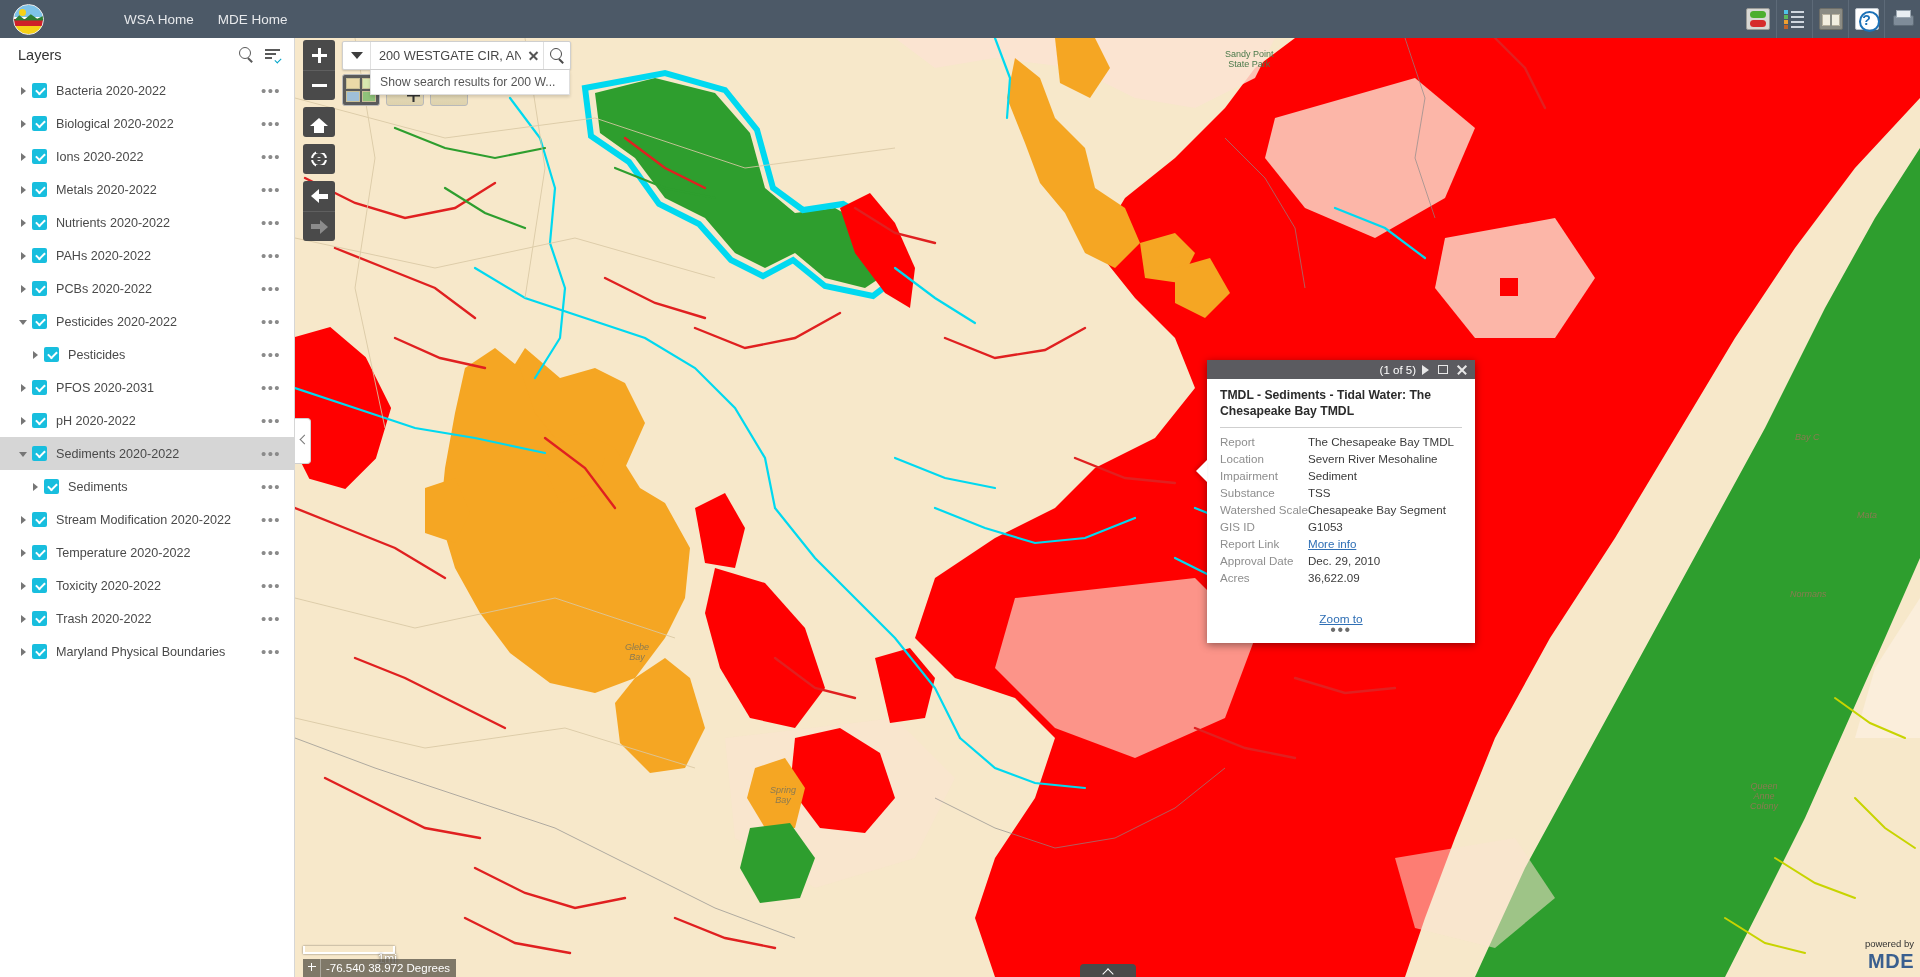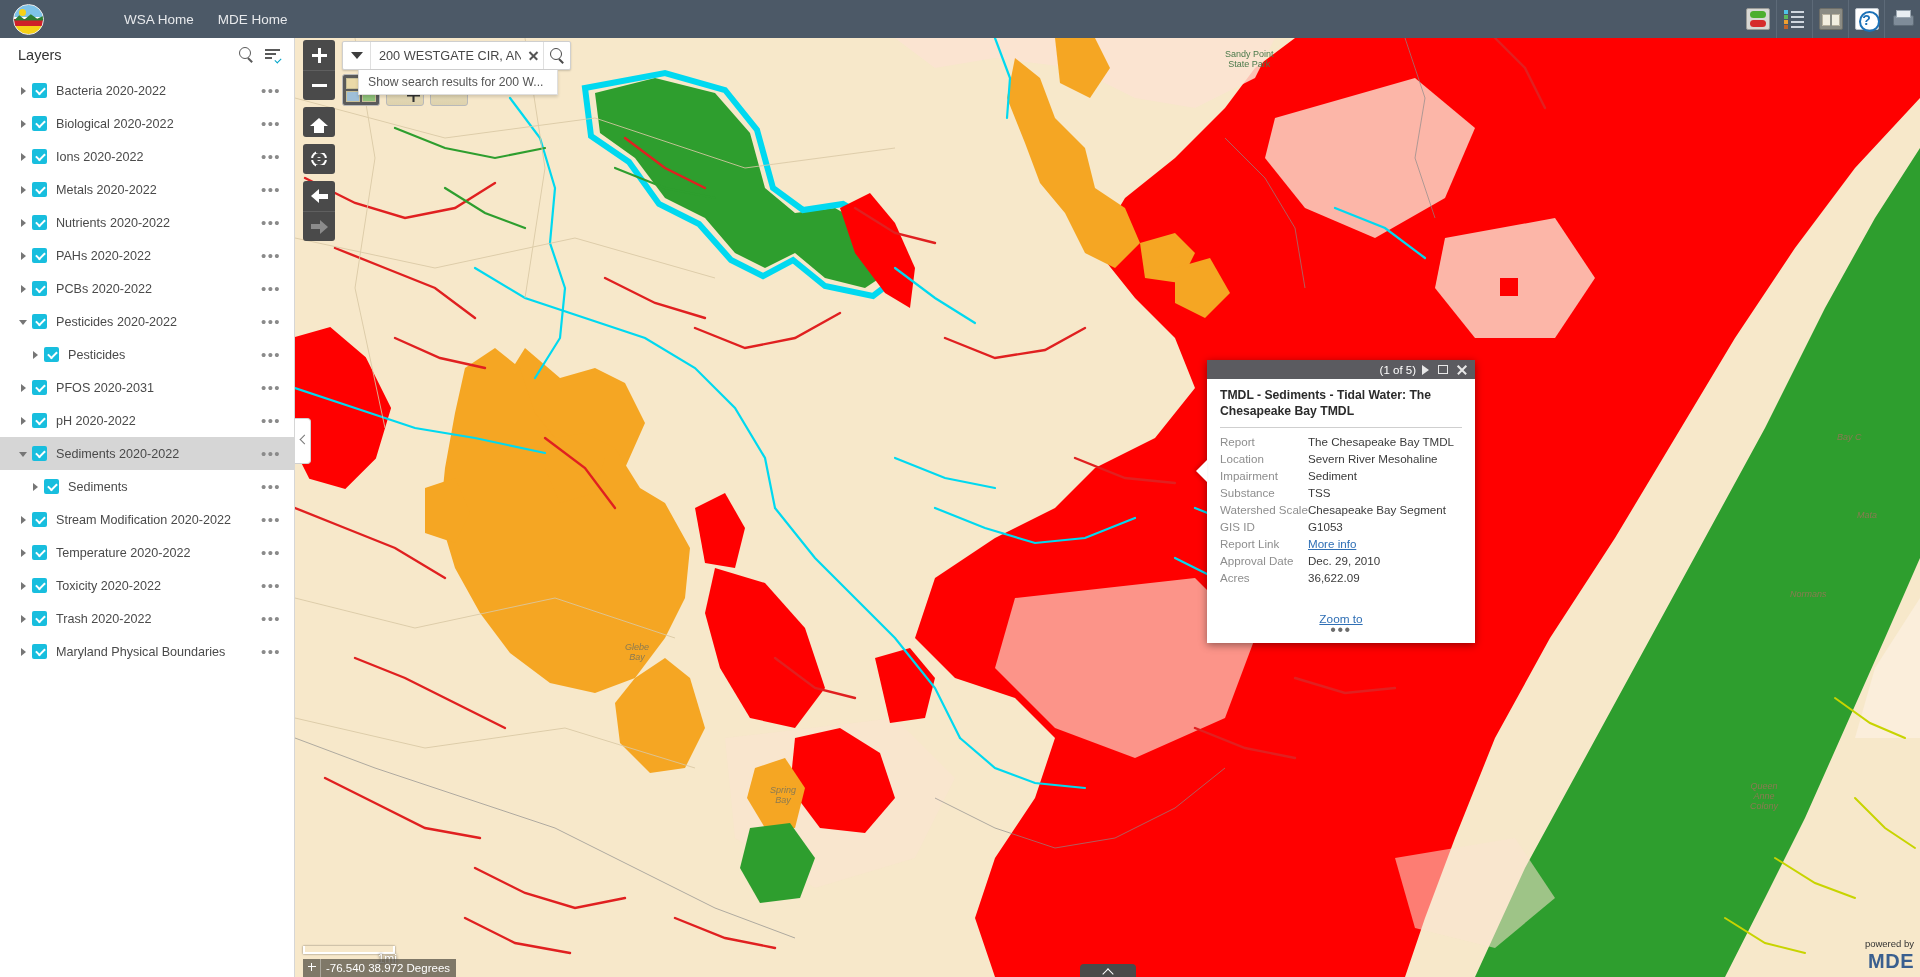--- a/index.html
+++ b/index.html
@@ -304,21 +304,21 @@
     content: ""; position: absolute; left: 0; top: 0;
     width: 10px; height: 10px; border: 1.8px solid #4a4a4a; border-radius: 50%;
   }
   .ico-search-btn::after {
     content: ""; position: absolute; left: 9px; top: 10px;
     width: 6px; height: 1.9px; background: #4a4a4a; transform: rotate(45deg);
     transform-origin: left center;
   }
   #search-suggest {
     background: #fff; border: 1px solid #dedede; border-top: none;
-    width: 200px; margin-left: 16px; padding: 5px 9px;
+    width: 200px; margin-left: 28px; padding: 5px 9px;
     font-size: 12.2px; color: #555; white-space: nowrap;
     box-shadow: 0 2px 3px rgba(0,0,0,.15);
     cursor: pointer;
   }
 
   
   #map-tools { position: absolute; left: 47px; top: 36px; display: flex; gap: 6px; z-index: 60; }
   .mtool {
     width: 38px; height: 32px; border-radius: 3px;
     border: 1px solid #b9b9b9; cursor: pointer; position: relative; overflow: hidden;
@@ -747,21 +747,21 @@
         <path d="M0,700 L80,730 L170,760 L260,790 L340,830 L420,870 L500,900"></path>
         <path d="M640,760 L700,790 L760,810 L820,800 L880,770 L930,730"></path>
         <path d="M930,100 L970,140 L1000,190 L1010,250"></path>
         <path d="M1110,0 L1130,60 L1120,120 L1140,180"></path>
       </g>
     </g>
   </svg>
 
   <div id="map-labels">
       <div class="map-label park" style="left: 930px; top: 12px;">Sandy Point<br>State Park</div>
-      <div class="map-label water" style="left: 1500px; top: 395px; margin-left: 42px;">Bay C</div>
+      <div class="map-label water" style="left: 1500px; top: 395px;">Bay C</div>
       <div class="map-label water" style="left: 1562px; top: 473px;">Mata</div>
       <div class="map-label water" style="left: 1495px; top: 552px;">Normans</div>
       <div class="map-label water" style="left: 1455px; top: 744px;">Queen<br>Anne<br>Colony</div>
       <div class="map-label water" style="left: 330px; top: 605px;">Glebe<br>Bay</div>
       <div class="map-label water" style="left: 475px; top: 748px;">Spring<br>Bay</div>
     </div>
 
   <div id="map-nav">
     <div class="nav-grp">
       <div class="nav-btn">

